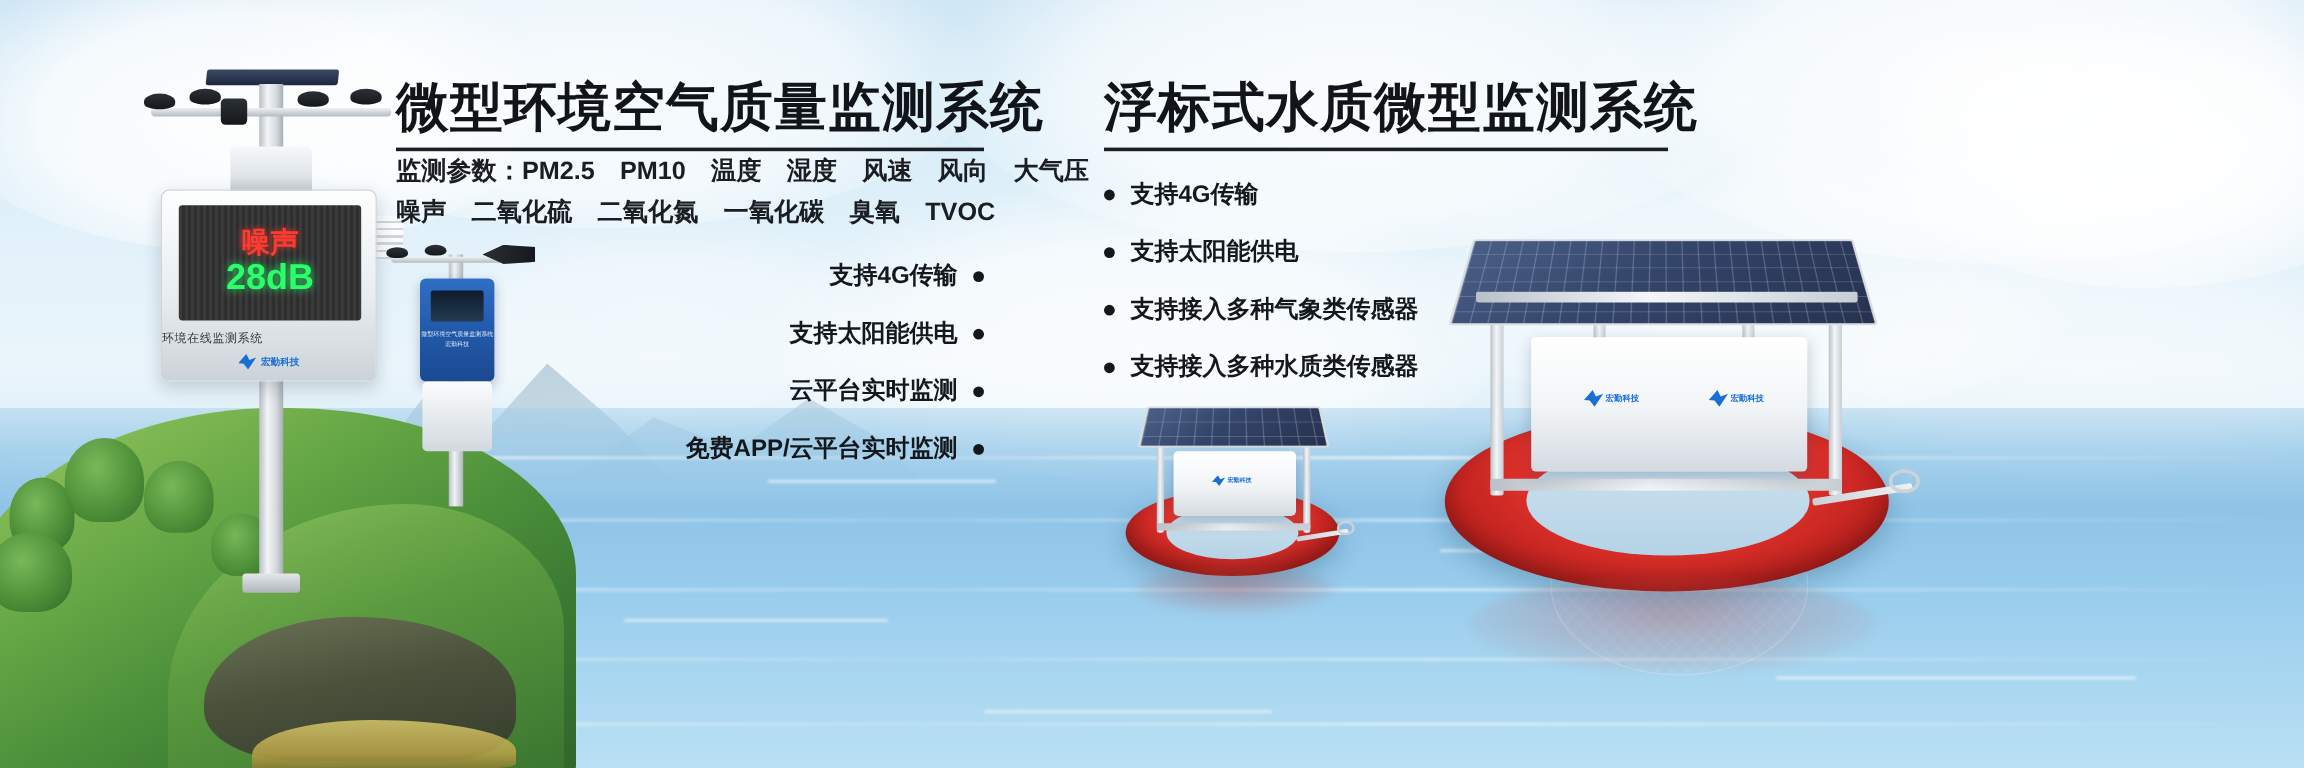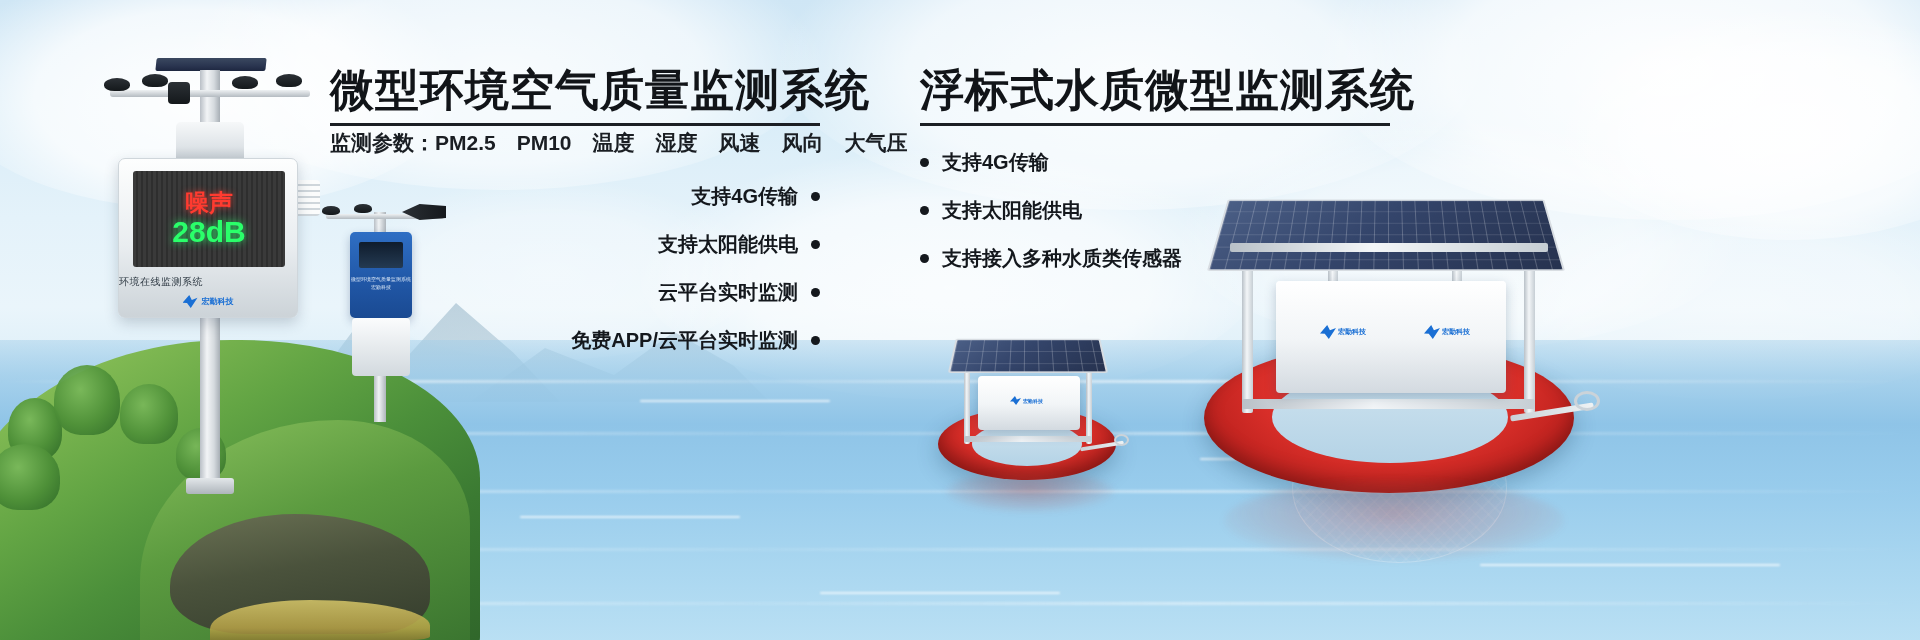--- a/index.html
+++ b/index.html
@@ -146,21 +146,21 @@
     white-space: nowrap;
   }
   .dot {
     width: 9px; height: 9px; border-radius: 50%;
     background: #14181d; flex: none;
   }
   .features-left { margin-top: 26px; display: flex; flex-direction: column; gap: 28px; align-items: flex-end; }
   .features-right { margin-top: 26px; display: flex; flex-direction: column; gap: 28px; align-items: flex-start; }
 
   
-  .station { position: absolute; left: 90px; top: 30px; width: 260px; height: 470px; }
+  .station { position: absolute; left: 106px; top: 30px; width: 260px; height: 470px; }
   .pole {
     position: absolute; left: 110px; top: 40px; width: 20px; height: 420px;
     background: linear-gradient(90deg, #b9bfc6 0%, #f2f4f6 35%, #d5dade 70%, #a7aeb5 100%);
   }
   .pole-base {
     position: absolute; left: 96px; bottom: 6px; width: 48px; height: 16px;
     background: linear-gradient(180deg, #e3e7ea, #aeb5bb);
     border-radius: 3px;
   }
   .crossarm {
@@ -412,20 +412,21 @@
       </div>
     </div>
     <div class="whitebox2"></div>
   </div>
 
   <div class="panel" style="left:330px; top:66px; width:490px;">
     <div class="title" style="text-align:right;">微型环境空气质量监测系统</div>
     <div class="rule"></div>
     <div class="params" style="text-align:right;">
       <div><span>监测参数：</span><span>PM2.5　PM10　温度　湿度　风速　风向　大气压</span></div>
+      <div><span>噪声　二氧化硫　二氧化氮　一氧化碳　臭氧　TVOC</span></div>
     </div>
     <div class="features-left">
       <div class="feature">
         <span>支持4G传输</span>
         <span class="dot"></span>
       </div>
       <div class="feature">
         <span>支持太阳能供电</span>
         <span class="dot"></span>
       </div>
@@ -444,20 +445,24 @@
     <div class="title">浮标式水质微型监测系统</div>
     <div class="rule"></div>
     <div class="features-right">
       <div class="feature">
         <span class="dot"></span>
         <span>支持4G传输</span>
       </div>
       <div class="feature">
         <span class="dot"></span>
         <span>支持太阳能供电</span>
+      </div>
+      <div class="feature">
+        <span class="dot"></span>
+        <span>支持接入多种气象类传感器</span>
       </div>
       <div class="feature">
         <span class="dot"></span>
         <span>支持接入多种水质类传感器</span>
       </div>
     </div>
   </div>
 
   <div class="buoy" style="left:1180px; top:185px; width:420px; height:390px;">
 

